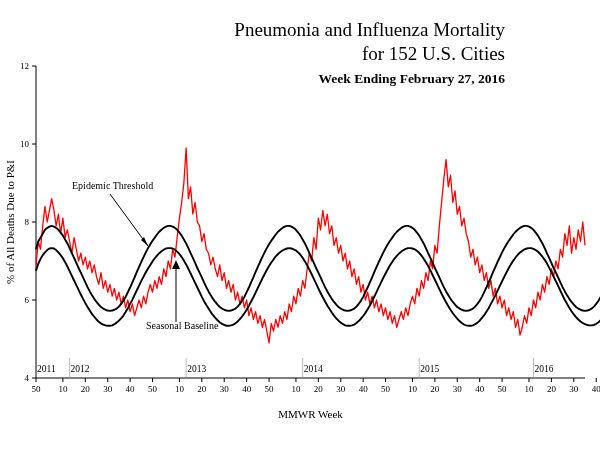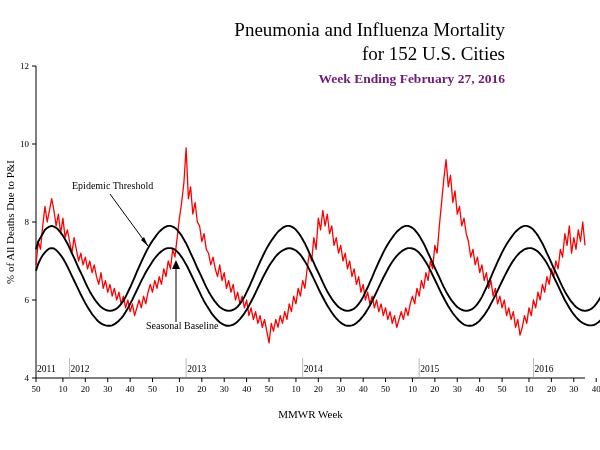--- a/index.html
+++ b/index.html
@@ -28,21 +28,21 @@
     line-height: 24px;
   }
   #chart-title-line2 {
     font-size: 19px;
     color: #000;
     line-height: 24px;
   }
   #chart-subtitle {
     font-size: 13.5px;
     font-weight: bold;
-    color: #701a75;
+    color: #000000;
     line-height: 20px;
     margin-top: 3px;
   }
   #plot-svg {
     position: absolute;
     top: 0;
     left: 0;
   }
   .tick-label {
     font-size: 9px;

